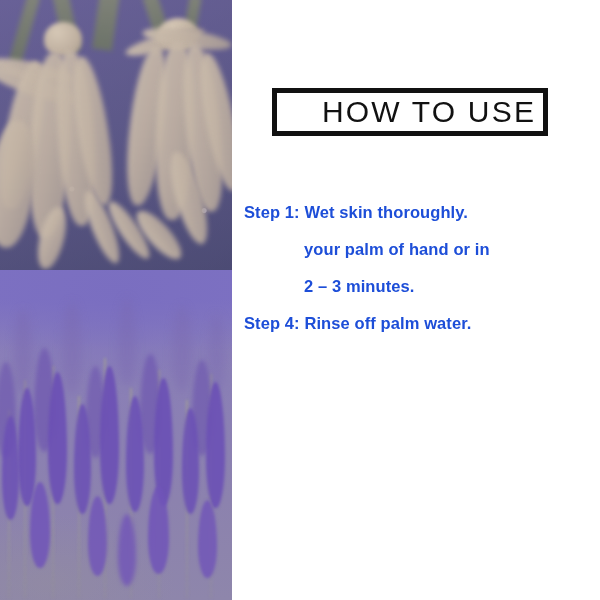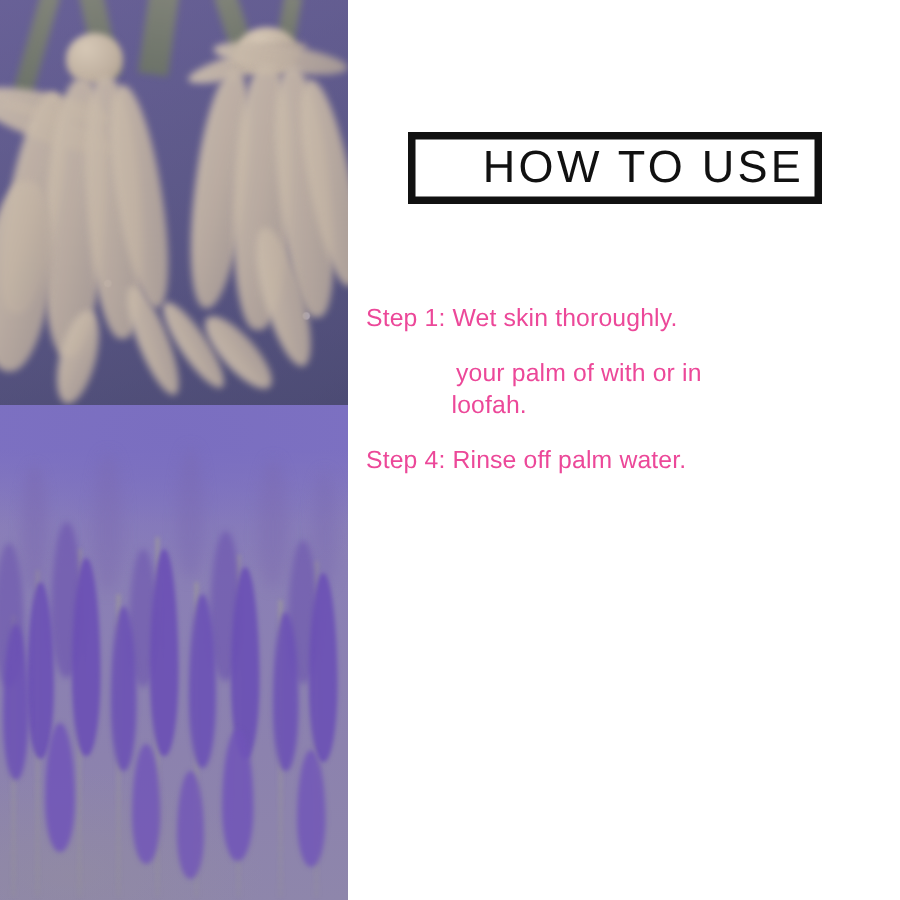--- a/index.html
+++ b/index.html
@@ -134,22 +134,22 @@
     left: 12px;
     top: 202px;
     width: 350px;
   }
   .step {
     margin-bottom: 16px;
   }
   .step-line {
     font-family: "Liberation Sans", sans-serif;
     font-size: 16.5px;
-    font-weight: 400;
-    color: #ec4899;
+    font-weight: 700;
+    color: #1d4ed8;
     line-height: 21px;
     letter-spacing: 0.1px;
     white-space: pre;
   }
   .step-line.cont {
     padding-left: 60px;
   }
   .step-line.cont2 {
     padding-left: 57px;
   }
@@ -242,25 +242,25 @@
       <span class="title-text">HOW TO USE</span>
     </div>
 
     <div class="steps">
 
       <div class="step">
         <div class="step-line">Step 1: Wet skin thoroughly.</div>
       </div>
 
       <div class="step">
-        <div class="step-line cont">your palm of with or in</div>
-        <div class="step-line cont2">loofah.</div>
-      </div>
-
-      <div class="step">
+        <div class="step-line cont">your palm of hand or in</div>
+      </div>
+
+      <div class="step">
+        <div class="step-line cont">2 – 3 minutes.</div>
       </div>
 
       <div class="step">
         <div class="step-line">Step 4: Rinse off palm water.</div>
       </div>
 
     </div>
   </div>
 </div>
 

